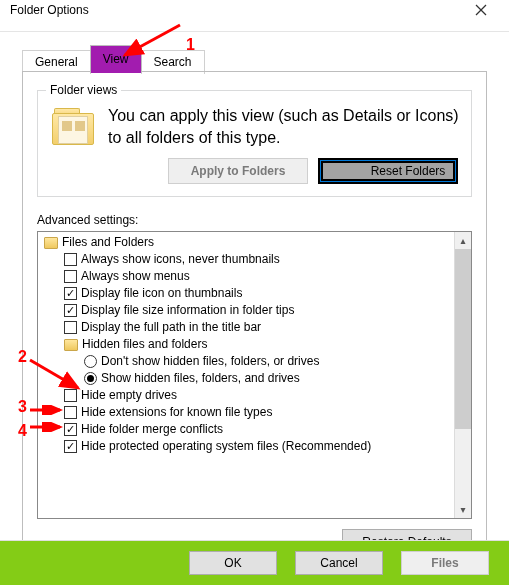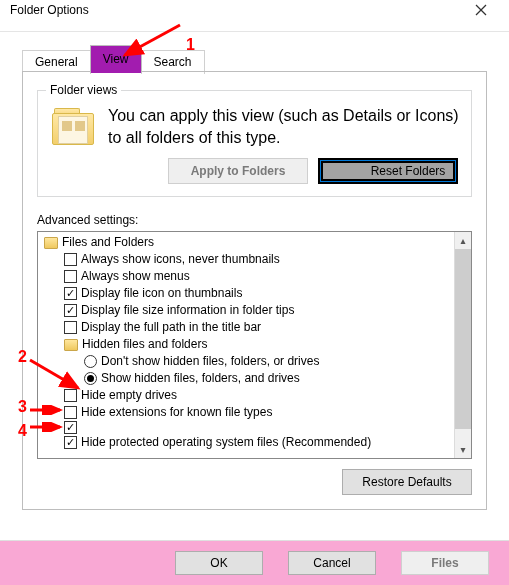--- a/index.html
+++ b/index.html
@@ -144,21 +144,21 @@
   .btn.focus {
     border:5px solid #000000;
     background:#a3a3a3;
     outline:1px solid #0078d7;
     outline-offset:-3px;
     padding-left:40px;
   }
   .adv-label { font-size:12px; margin: 2px 0 4px 0; }
   .tree-wrap {
     border:1px solid #888;
-    height: 228px;
+    height: 288px;
     position: relative;
     display:flex;
   }
   .tree {
     flex:1;
     overflow:hidden;
     padding: 2px 2px;
     white-space: nowrap;
     font-size:12px;
     line-height: 17px;
@@ -211,23 +211,23 @@
   }
   .rad.checked::after {
     content:""; width:7px;height:7px;border-radius:50%;background:#000;
   }
   .restore-row {
     display:flex; justify-content:flex-end; margin-top:10px;
   }
   .bottom-bar {
     position:absolute;
     left:0; right:0; bottom:0;
-    background:#f9a8d4;
+    background:#84cc16;
     padding:10px 20px;
-    display:flex; justify-content:flex-end; gap:25px;
+    display:flex; justify-content:flex-end; gap:18px;
     border-top:1px solid #dfdfdf;
   }
   .bottom-bar .btn { min-width:88px; height:24px; }
   
   .anno { position:absolute; color:#ff0000; font-weight:bold; font-size:16px; pointer-events:none; z-index:50;}
   .arrow-svg { position:absolute; pointer-events:none; z-index:49; }
 </style>
 </head>
 <body>
 
@@ -311,20 +311,21 @@
         <div class="row lvl1">
           <span class="chk"></span>
           <span>Hide empty drives</span>
         </div>
         <div class="row lvl1">
           <span class="chk"></span>
           <span>Hide extensions for known file types</span>
         </div>
         <div class="row lvl1">
           <span class="chk checked"></span>
+          <span>Hide folder merge conflicts</span>
         </div>
         <div class="row lvl1">
           <span class="chk checked"></span>
           <span>Hide protected operating system files (Recommended)</span>
         </div>
       </div>
     <div class="scrollbar">
       <div class="arrow">▴</div>
       <div class="thumb"></div>
       <div class="arrow" style="position:absolute;bottom:0;left:0;right:0">▾</div>

